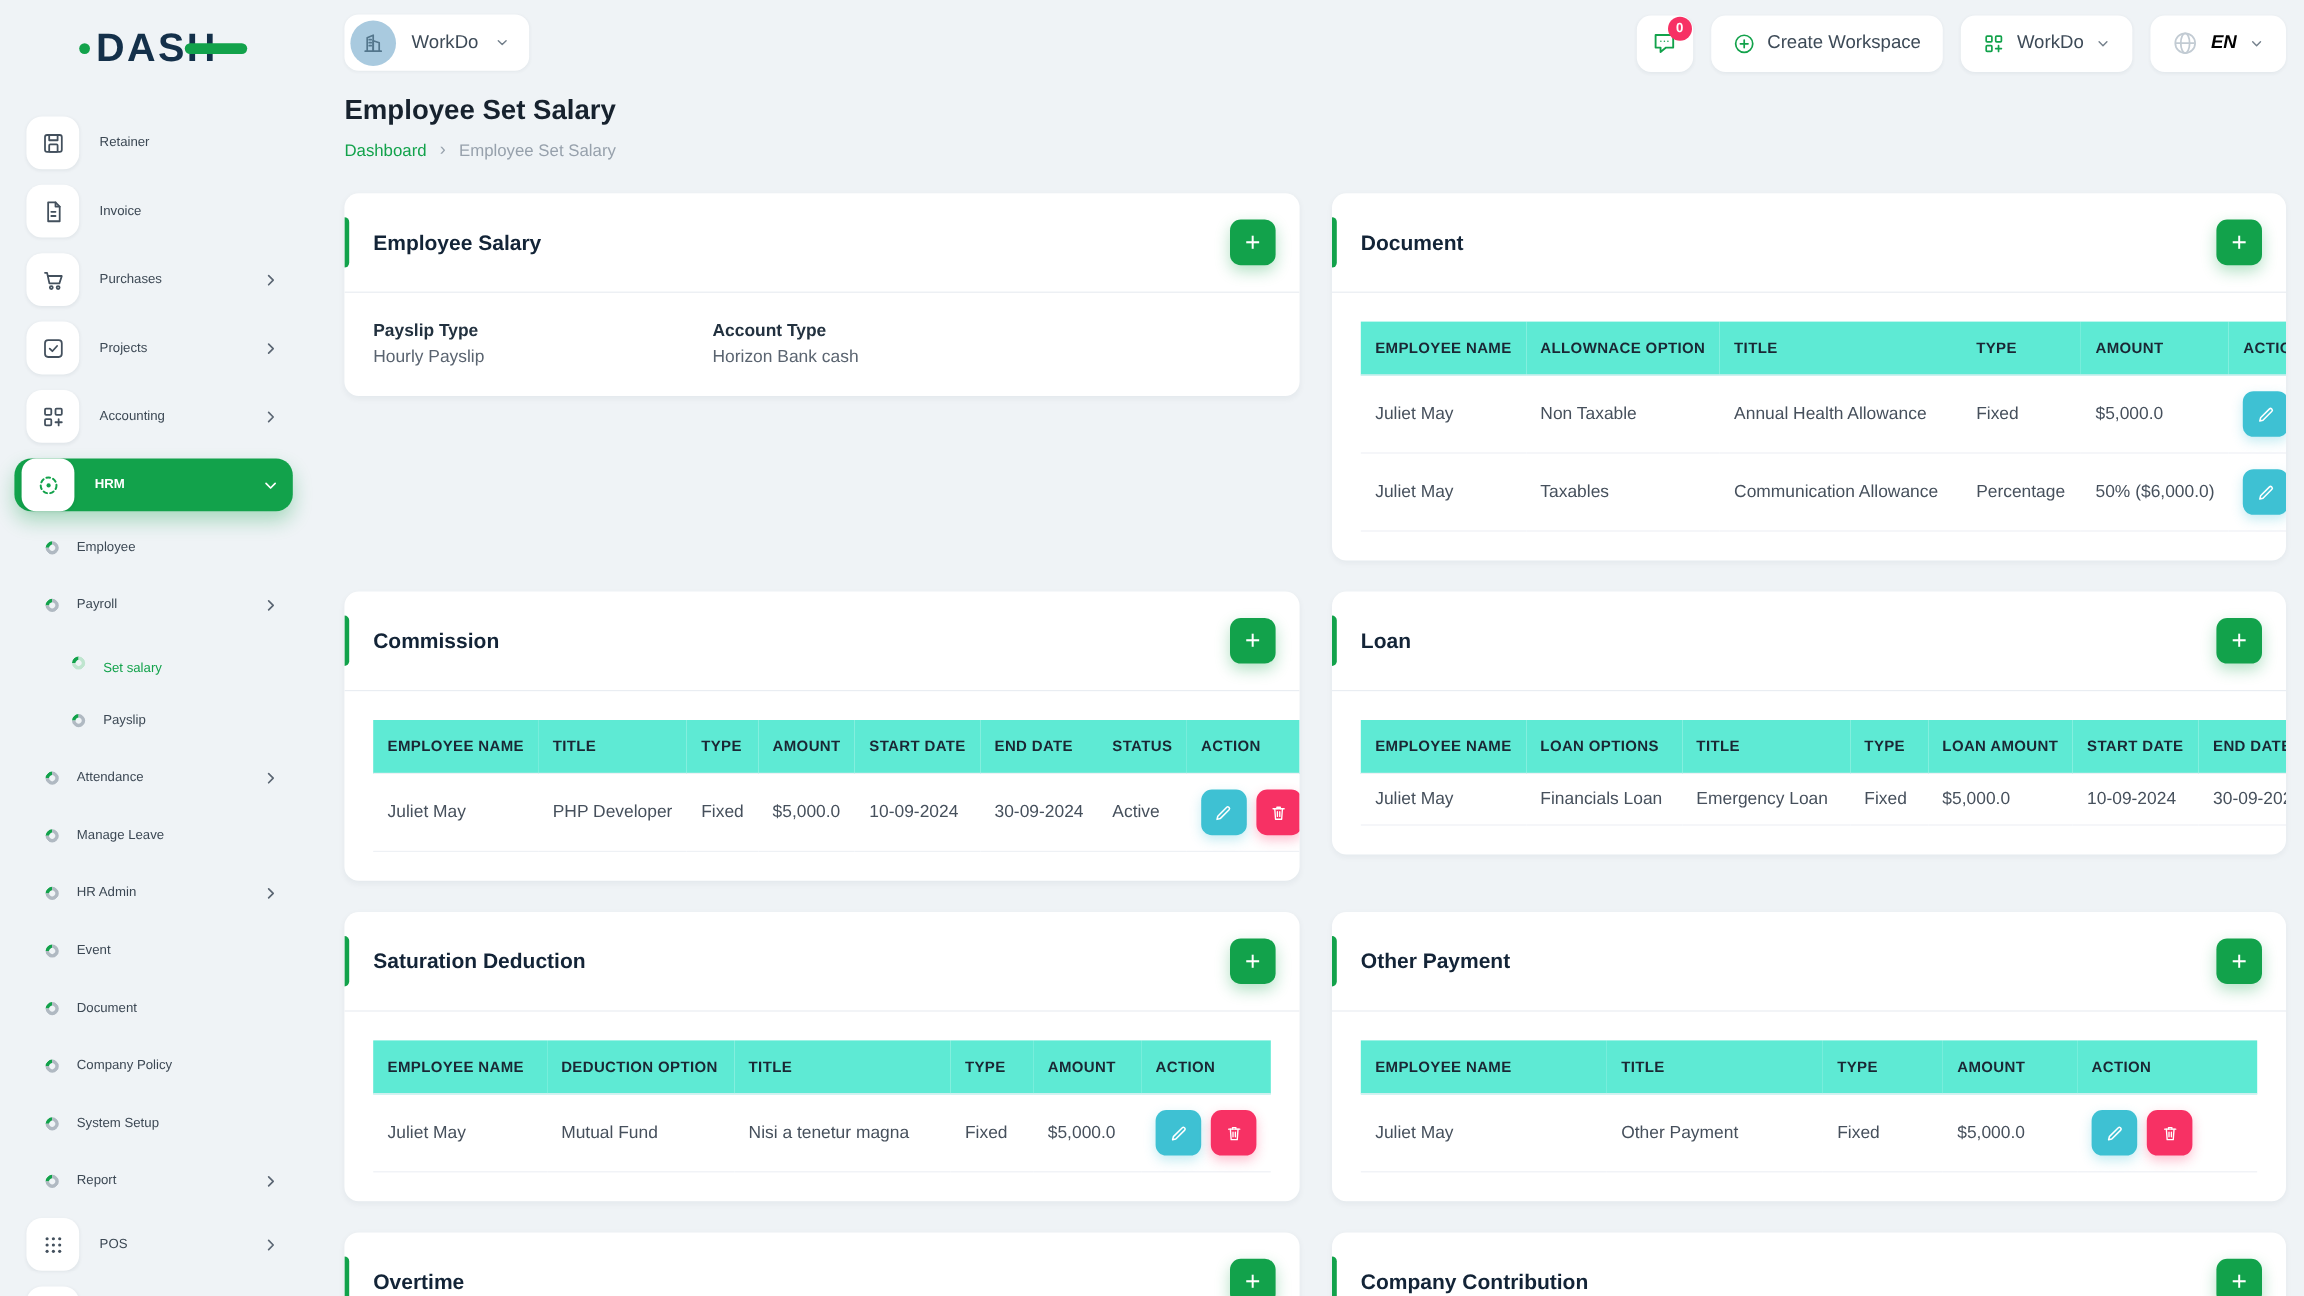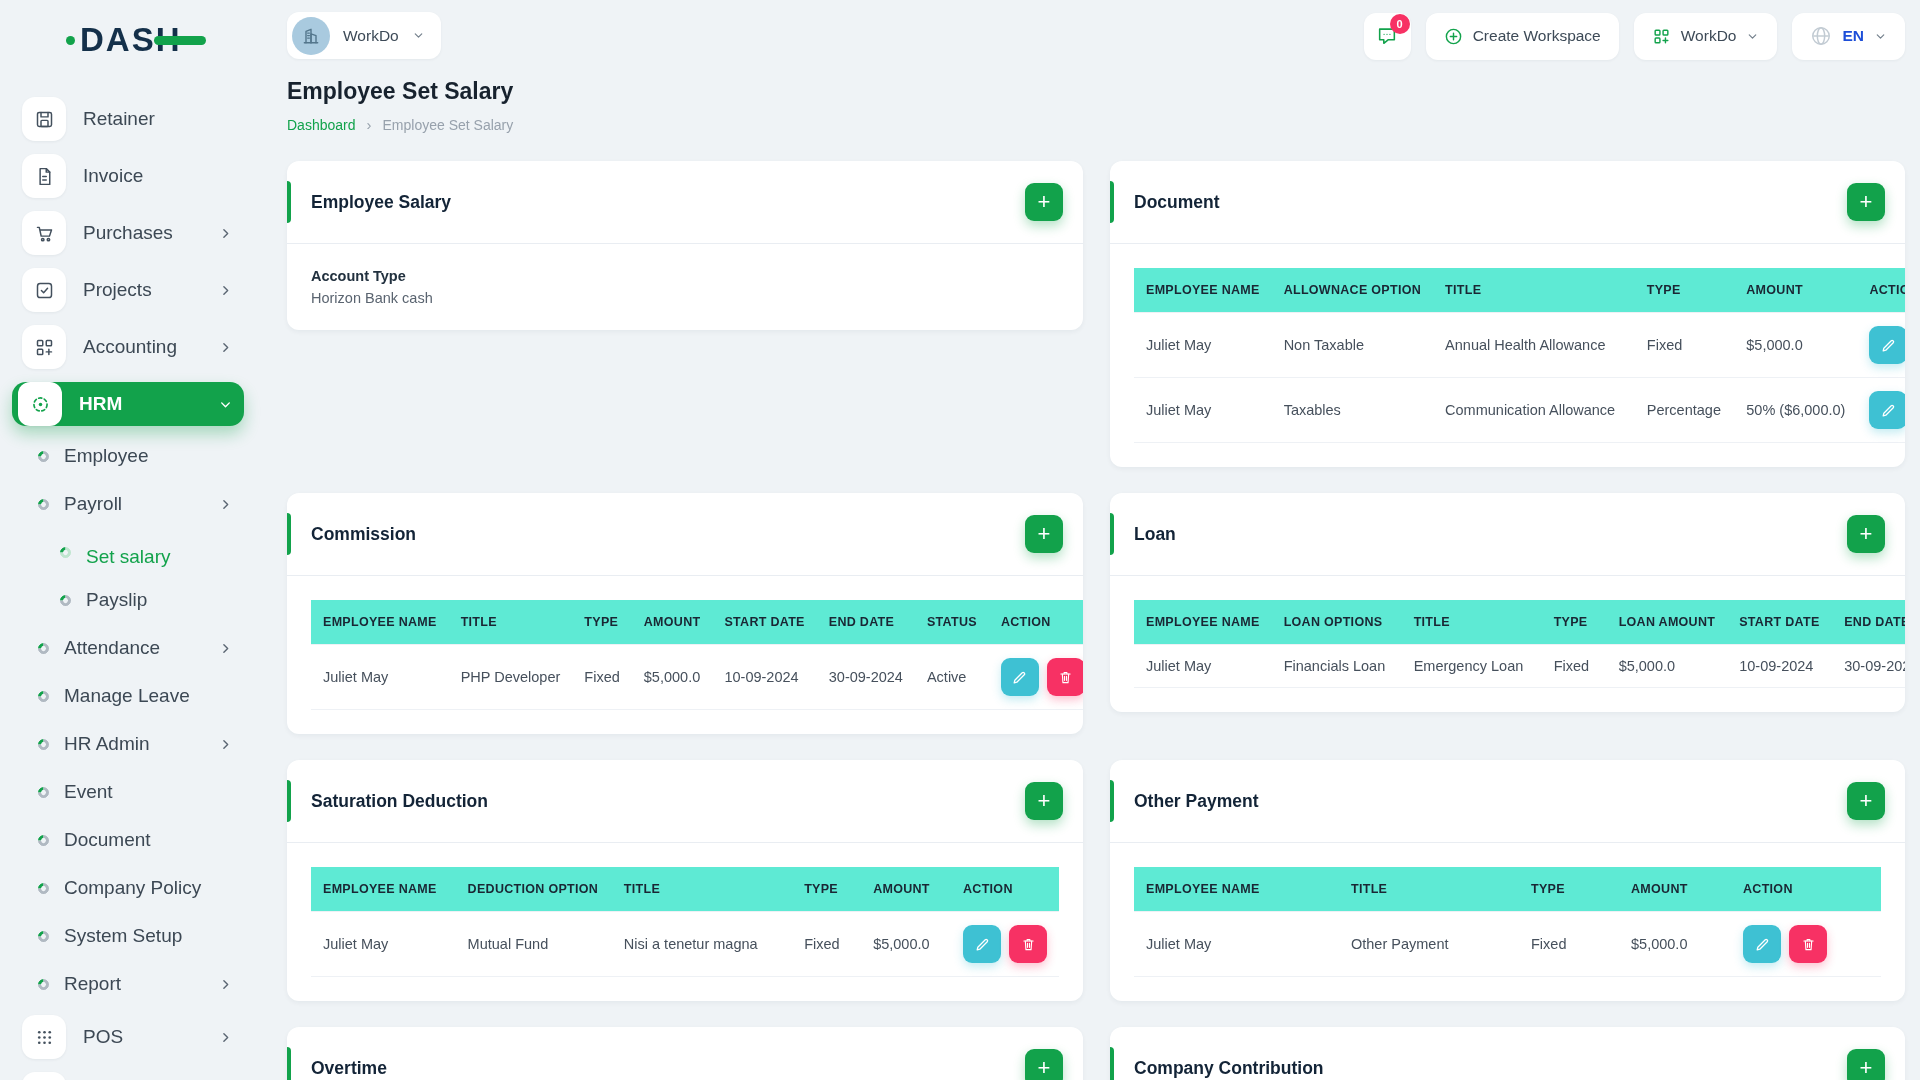--- a/index.html
+++ b/index.html
@@ -11,21 +11,21 @@
   .sidebar { position:absolute; left:0; top:0; width:257px; height:1080px; padding-top:15px; }
   .logo { position:relative; display:inline-block; margin:6px 0 34px 80px; height:42px; }
   .logo-text { font-size:33px; font-weight:800; color:#14304a; letter-spacing:2px; }
   .logo-dot { position:absolute; left:-14px; top:15px; width:9px; height:9px; border-radius:50%; background:#12a24b; }
   .logo-bar { position:absolute; right:-24px; top:15px; width:52px; height:9px; border-radius:5px; background:#12a24b; }
 
   .side-nav { padding-left:22px; }
   .side-item { display:flex; align-items:center; height:44px; margin-bottom:13px; cursor:pointer; color:#3c4854; width:222px; }
   .tile { width:44px; height:44px; background:#fff; border-radius:13px; display:flex; align-items:center; justify-content:center; color:#43505d; box-shadow:0 1px 3px rgba(25,39,57,.06); flex:0 0 auto; }
   .tile svg { width:21px; height:21px; }
-  .side-label { margin-left:17px; font-size:19px; }
+  .side-label { margin-left:17px; font-size:11px; }
   .chev { margin-left:auto; margin-right:12px; color:#5b6673; display:flex; }
   .chev svg { width:13px; height:13px; }
   .chev.down svg { transform:rotate(90deg); }
   .side-item.lvl1 { height:34px; margin-bottom:14px; padding-left:16px; }
   .side-item.lvl2 { height:34px; margin-bottom:14px; padding-left:38px; }
   .bullet { width:11px; height:11px; border:3px solid #b0b9c2; border-top-color:#12a24b; border-radius:50%; transform:rotate(-45deg); flex:0 0 auto; }
   .lvl1 .side-label, .lvl2 .side-label { margin-left:15px; }
   .side-item.active-root { background:#12a24b; border-radius:14px; margin-left:-10px; padding:0 0 0 6px; width:232px; box-shadow:0 8px 16px rgba(18,162,75,.32); }
   .active-root .tile { color:#12a24b; border-radius:12px; }
   .active-root .side-label { color:#fff; font-weight:700; }
@@ -43,21 +43,21 @@
   .sm-chev svg { width:13px; height:13px; }
   .topbar-right { margin-left:auto; display:flex; align-items:center; gap:15px; }
   .icon-pill { position:relative; width:47px; height:47px; background:#fff; border:none; border-radius:12px; display:flex; align-items:center; justify-content:center; cursor:pointer; color:#12a24b; box-shadow:0 1px 3px rgba(25,39,57,.05); }
   .icon-pill svg { width:22px; height:22px; }
   .badge { position:absolute; top:1px; right:1px; min-width:20px; height:20px; border-radius:10px; background:#f73164; color:#fff; font-size:11px; font-weight:700; display:flex; align-items:center; justify-content:center; padding:0 5px; }
   .text-pill { display:flex; align-items:center; gap:10px; background:#fff; border:none; border-radius:12px; height:47px; padding:0 18px; cursor:pointer; font-size:15.5px; color:#3d4a57; box-shadow:0 1px 3px rgba(25,39,57,.05); }
   .p-icon { display:flex; color:#12a24b; }
   .p-icon svg { width:19px; height:19px; }
   .p-icon.globe { color:#c2cbd3; }
   .p-icon.globe svg { width:22px; height:22px; }
-  .lang-label { color:#1d4ed8; font-weight:700; }
+  .lang-label { color:#000000; font-weight:700;font-style:italic; }
 
   
   .main { position:absolute; left:287px; top:78px; width:1618px; }
   .page-title { font-size:23px; font-weight:700; color:#17222e; margin-bottom:11px; }
   .breadcrumb { display:flex; align-items:center; gap:11px; font-size:14px; margin-bottom:28px; }
   .bc-link { color:#12a24b; cursor:pointer; }
   .bc-sep { color:#97a1ac; font-size:15px; }
   .bc-current { color:#97a1ac; }
 
   .grid { display:grid; grid-template-columns:796px 795px; column-gap:27px; row-gap:26px; align-items:start; }
@@ -378,20 +378,24 @@
         <div class="card-head">
           <h2 class="card-title">Employee Salary</h2>
           <button class="add-btn">
               <span>+</span>
             </button>
         </div>
         <div class="card-divider"></div>
         <div class="card-body">
           <div class="fields">
             <div class="field">
+              <div class="f-label">Payslip Type</div>
+              <div class="f-value">Hourly Payslip</div>
+            </div>
+            <div class="field">
               <div class="f-label">Account Type</div>
               <div class="f-value">Horizon Bank cash</div>
             </div>
           </div>
         </div>
       </div>
 
       <div class="card card-allowance">
         <div class="card-head">
           <h2 class="card-title">Document</h2>

